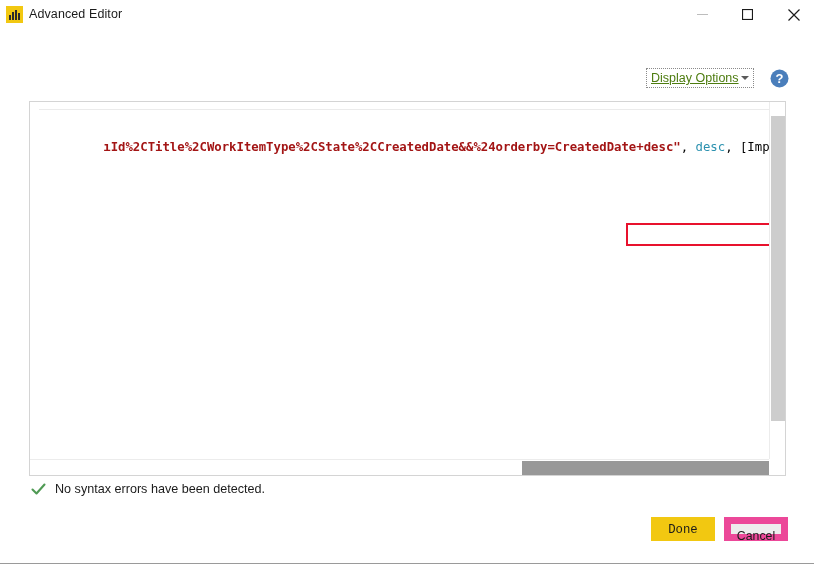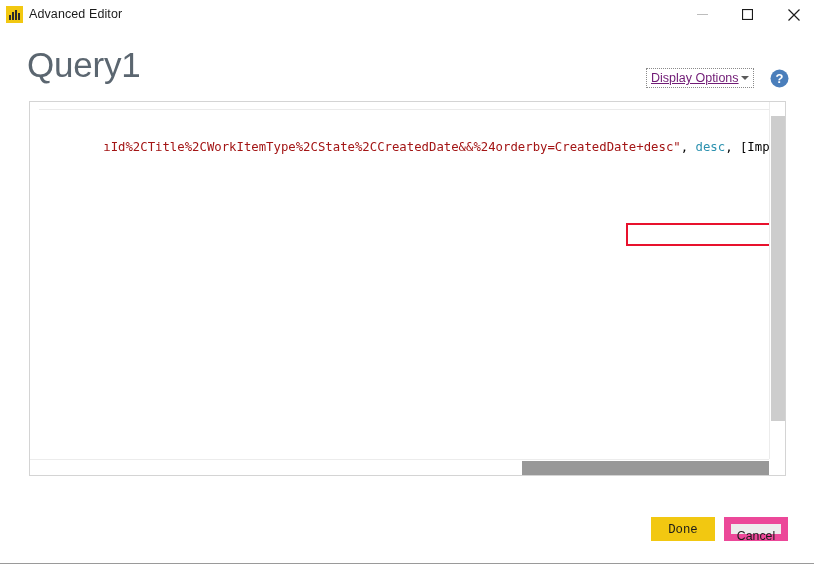--- a/index.html
+++ b/index.html
@@ -79,21 +79,21 @@
     left: 646px; top: 68px;
     width: 108px; height: 20px;
     border: 1px dotted #8a8a8a;
     box-sizing: border-box;
     display: flex;
     align-items: center;
     padding: 0 4px 0 4px;
   }
   .display-options-label {
     font-size: 12.5px;
-    color: #701a75;
+    color: #4d7c0f;
     text-decoration: underline;
     white-space: nowrap;
     line-height: 18px;
   }
   .display-options-caret {
     margin-left: auto;
     width: 0; height: 0;
     border-left: 4px solid transparent;
     border-right: 4px solid transparent;
     border-top: 4px solid #5a5a5a;
@@ -130,21 +130,21 @@
   }
   .code-line {
     position: absolute;
     left: 14px; top: 23px;
     white-space: pre;
     font-family: "DejaVu Sans Mono", "Liberation Mono", monospace;
     font-size: 12.3px;
     line-height: 15px;
     color: #000000;
   }
-  .tok-str   { color: #a31515; }
+  .tok-str   { color: #a31515; font-weight: bold; }
   .tok-kw    { color: #2b91af; }
   .tok-plain { color: #000000; }
 
   .annot-box {
     position: absolute;
     left: 596px; top: 121px;
     width: 164px; height: 23px;
     border: 2px solid #e8112d;
     box-sizing: border-box;
     pointer-events: none;
@@ -262,21 +262,20 @@
         <rect x="0.5" y="0.5" width="10" height="10" fill="none" stroke="#1b1b1b" stroke-width="1.2"></rect>
       </svg>
     </span>
     <span class="win-btn win-close">
       <svg width="12" height="12" viewBox="0 0 12 12">
         <path d="M0.5 0.5 L11.5 11.5 M11.5 0.5 L0.5 11.5" stroke="#1b1b1b" stroke-width="1.2" fill="none"></path>
       </svg>
     </span>
   </div>
 
-  <div class="page-title">Query1</div>
 
   <div class="display-options">
     <span class="display-options-label">Display Options</span>
     <span class="display-options-caret"></span>
   </div>
 
   <span class="help-icon">
     <svg width="19" height="19" viewBox="0 0 19 19">
       <circle cx="9.5" cy="9.5" r="9" fill="#4a7ebb"></circle>
       <text x="9.5" y="14" text-anchor="middle" font-family="Liberation Sans, sans-serif" font-size="13" font-weight="bold" fill="#ffffff">?</text>
@@ -295,17 +294,25 @@
 
     <div class="vscroll-track">
       <div class="vscroll-thumb"></div>
     </div>
     <div class="hscroll-track">
       <div class="hscroll-thumb"></div>
     </div>
     <div class="scroll-corner"></div>
   </div>
 
+  <div class="status-row">
+    <span class="status-check">
+      <svg width="15" height="15" viewBox="0 0 15 15">
+        <path d="M1.5 7.5 L5.5 11.5 L13.5 2.5" stroke="#4f9a54" stroke-width="2.1" fill="none" stroke-linecap="round" stroke-linejoin="round"></path>
+      </svg>
+    </span>
+    <span class="status-text">No syntax errors have been detected.</span>
+  </div>
 
   <div class="btn btn-done">Done</div>
   <div class="btn btn-cancel">Cancel</div>
 
 </div>
 
 </body></html>

